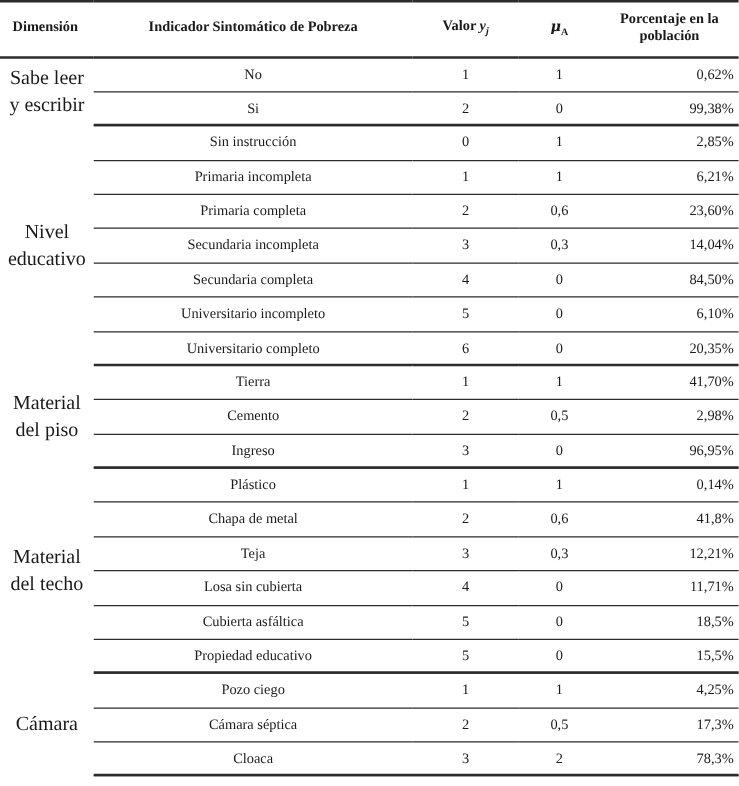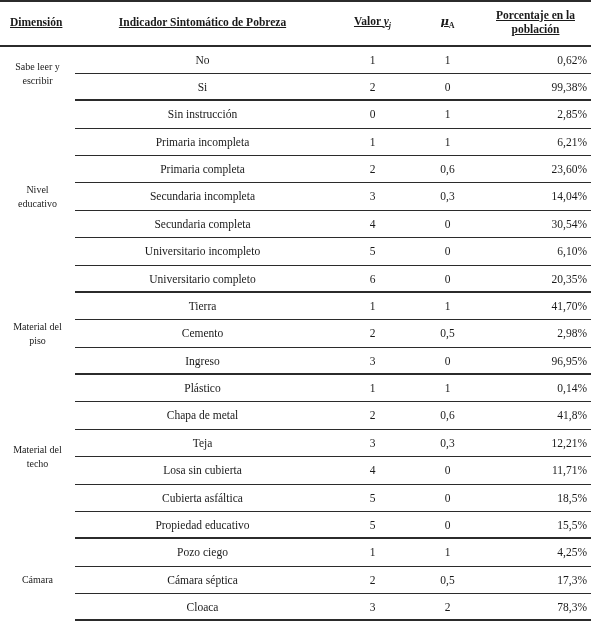--- a/index.html
+++ b/index.html
@@ -33,21 +33,20 @@
   col.c-dim   { width: 75px;  }
   col.c-ind   { width: 255px; }
   col.c-val   { width: 85px;  }
   col.c-mu    { width: 65px;  }
   col.c-pct   { width: 111px; }
 
   
   thead tr.header-row {
     border-top: 2px solid #2b2b2b;
     border-bottom: 2px solid #2b2b2b;
-    text-decoration: underline;
   }
   thead th {
     font-weight: bold;
     font-size: 11.5px;
     padding: 7px 4px 8px 4px;
     vertical-align: middle;
     line-height: 1.2;
     text-align: center;
   }
   th.th-dim {
@@ -66,21 +65,21 @@
   
   tbody td {
     padding: 6px 4px;
     vertical-align: middle;
     text-align: center;
     line-height: 1.25;
     font-size: 11.5px;
   }
   td.dim-cell {
     text-align: center;
-    font-size: 10px;
+    font-size: 16px;
     line-height: 1.35;
     padding: 4px 6px;
   }
   td.ind-cell { text-align: center; }
   td.val-cell { text-align: center; }
   td.mu-cell  { text-align: center; }
   td.pct-cell { text-align: right; }
 
   
   tr.rule-row td.ind-cell,
@@ -156,21 +155,21 @@
         <tr class="rule-row">
           <td class="ind-cell">Secundaria incompleta</td>
           <td class="val-cell">3</td>
           <td class="mu-cell">0,3</td>
           <td class="pct-cell">14,04%</td>
         </tr>
         <tr class="rule-row">
           <td class="ind-cell">Secundaria completa</td>
           <td class="val-cell">4</td>
           <td class="mu-cell">0</td>
-          <td class="pct-cell">30,54%</td>
+          <td class="pct-cell">84,50%</td>
         </tr>
         <tr class="rule-row">
           <td class="ind-cell">Universitario incompleto</td>
           <td class="val-cell">5</td>
           <td class="mu-cell">0</td>
           <td class="pct-cell">6,10%</td>
         </tr>
         <tr class="group-end">
           <td class="ind-cell">Universitario completo</td>
           <td class="val-cell">6</td>

